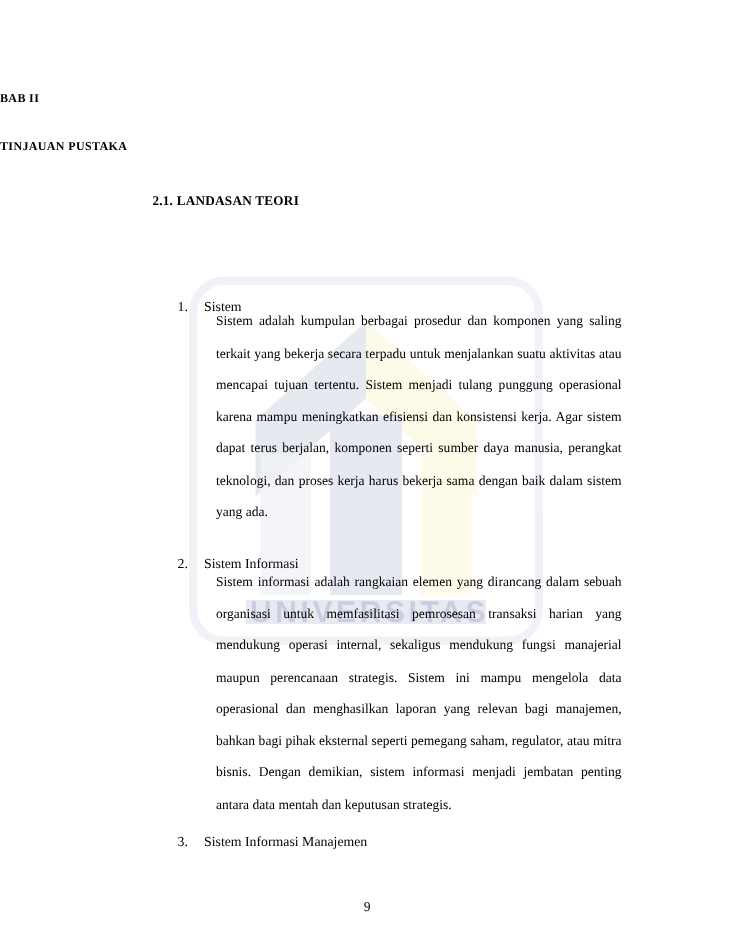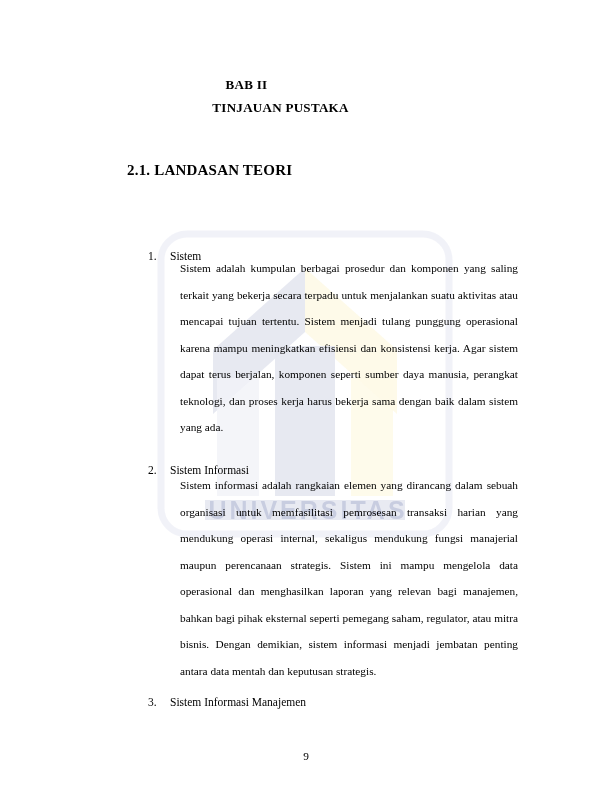--- a/index.html
+++ b/index.html
@@ -68,34 +68,33 @@
     top: 0;
     width: 612px;
     height: 792px;
     z-index: 2;
   }
 
   .chapter-title,
   .chapter-subtitle {
     position: absolute;
     width: 493px;
-    text-align: center;
     font-weight: bold;
-    font-size: 13px;
+    font-size: 10px;
     letter-spacing: 0.3px;
   }
   .chapter-title { top: 77px; }
-  .chapter-subtitle { top: 100px; padding-left: 34px; }
+  .chapter-subtitle { top: 117px; }
 
   .section-heading {
     position: absolute;
     left: 127px;
     top: 162px;
     font-weight: bold;
-    font-size: 15px;
+    font-size: 11px;
     letter-spacing: 0.2px;
   }
 
   .list-item-heading {
     position: absolute;
     font-size: 11.5px;
     white-space: nowrap;
     margin-top: 44px;
   }
   .list-item-heading .num {

